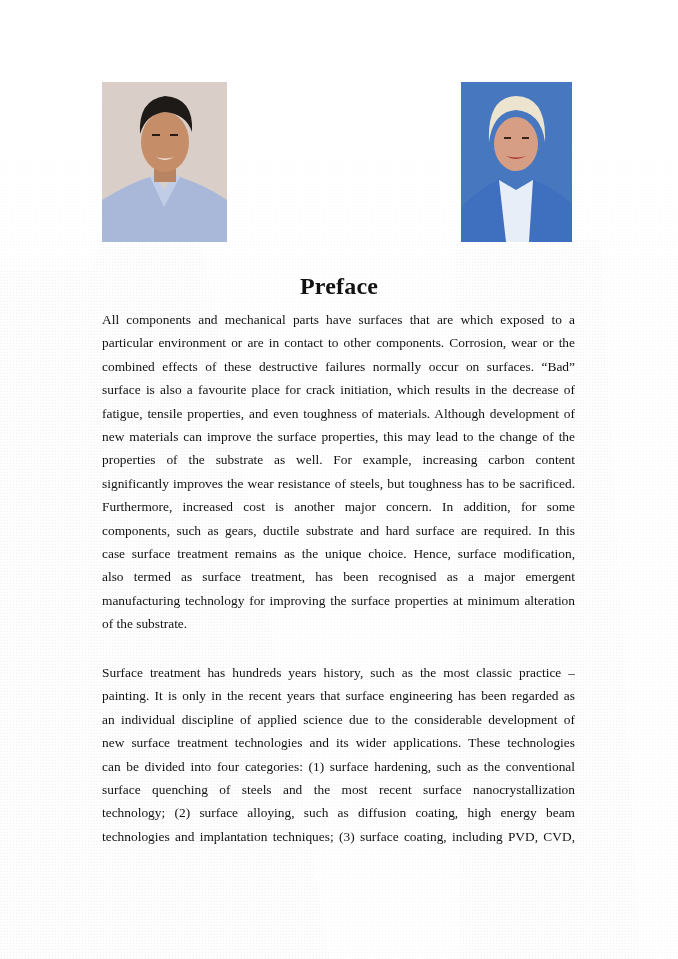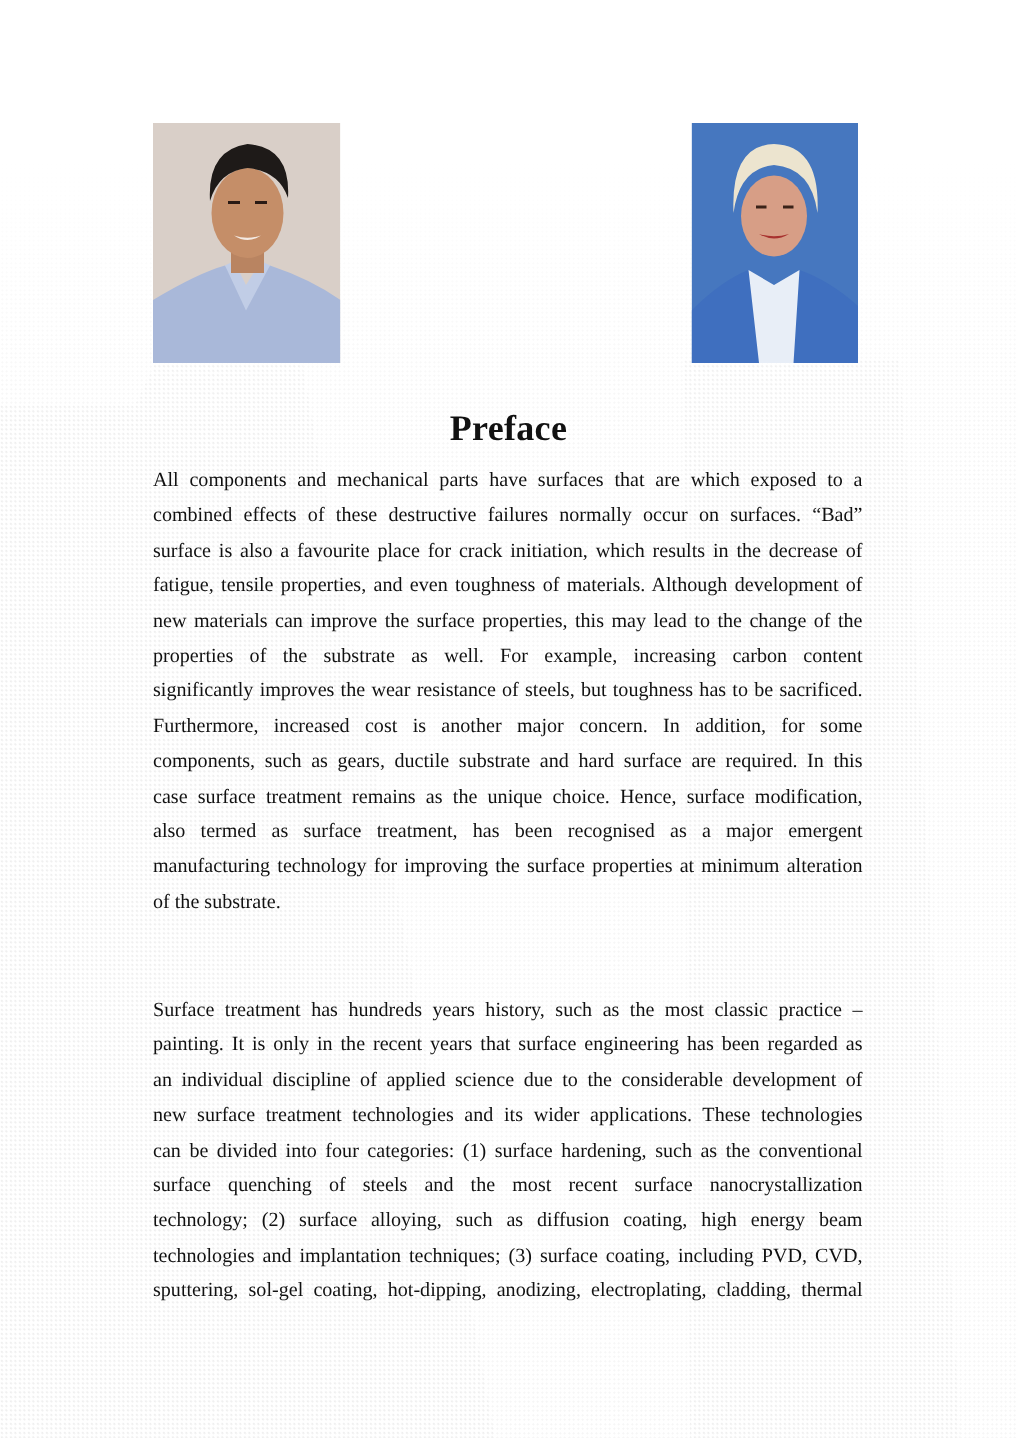--- a/index.html
+++ b/index.html
@@ -128,20 +128,21 @@
     <rect x="61" y="55" width="7" height="2" fill="#3a2218"></rect>
 
     <path d="M45,74 Q55,80 65,74 Q55,77 45,74 Z" fill="#a8322f"></path>
   </svg>
 </div>
 
 <div class="title">Preface</div>
 
 <div class="body-text para" id="para-1">
   <span class="line">All components and mechanical parts have surfaces that are which exposed to a</span>
+  <span class="line">particular environment or are in  contact to other components.  Corrosion, wear or the</span>
   <span class="line">combined effects of these destructive failures normally occur on surfaces.  “Bad”</span>
   <span class="line">surface is also a favourite place for crack initiation, which results in the decrease of</span>
   <span class="line">fatigue, tensile properties, and even toughness of materials.  Although development of</span>
   <span class="line">new materials can improve the surface properties, this may lead to the change of the</span>
   <span class="line">properties of the substrate as well.  For example, increasing carbon content</span>
   <span class="line">significantly improves the wear resistance of steels, but toughness has to be sacrificed.</span>
   <span class="line">Furthermore, increased cost is another major concern.  In addition, for some</span>
   <span class="line">components, such as gears, ductile substrate and hard surface are required.  In this</span>
   <span class="line">case surface treatment remains as the unique choice.  Hence, surface modification,</span>
   <span class="line">also termed as surface treatment, has been recognised as a major emergent</span>
@@ -151,14 +152,13 @@
 
 <div class="body-text para" id="para-2">
   <span class="line">Surface treatment has hundreds years history, such as the most classic practice –</span>
   <span class="line">painting.  It is only in the recent years that surface engineering has been regarded as</span>
   <span class="line">an individual discipline of applied science due to the considerable development of</span>
   <span class="line">new surface treatment technologies and its wider applications.  These technologies</span>
   <span class="line">can be divided into four categories: (1) surface hardening, such as the conventional</span>
   <span class="line">surface quenching of steels and the most recent surface nanocrystallization</span>
   <span class="line">technology; (2) surface alloying, such as diffusion coating, high energy beam</span>
   <span class="line">technologies and implantation techniques; (3) surface coating, including PVD, CVD,</span>
-  <span class="line">sputtering, sol-gel coating, hot-dipping, anodizing, electroplating, cladding, thermal</span>
 </div>
 
 </body></html>

